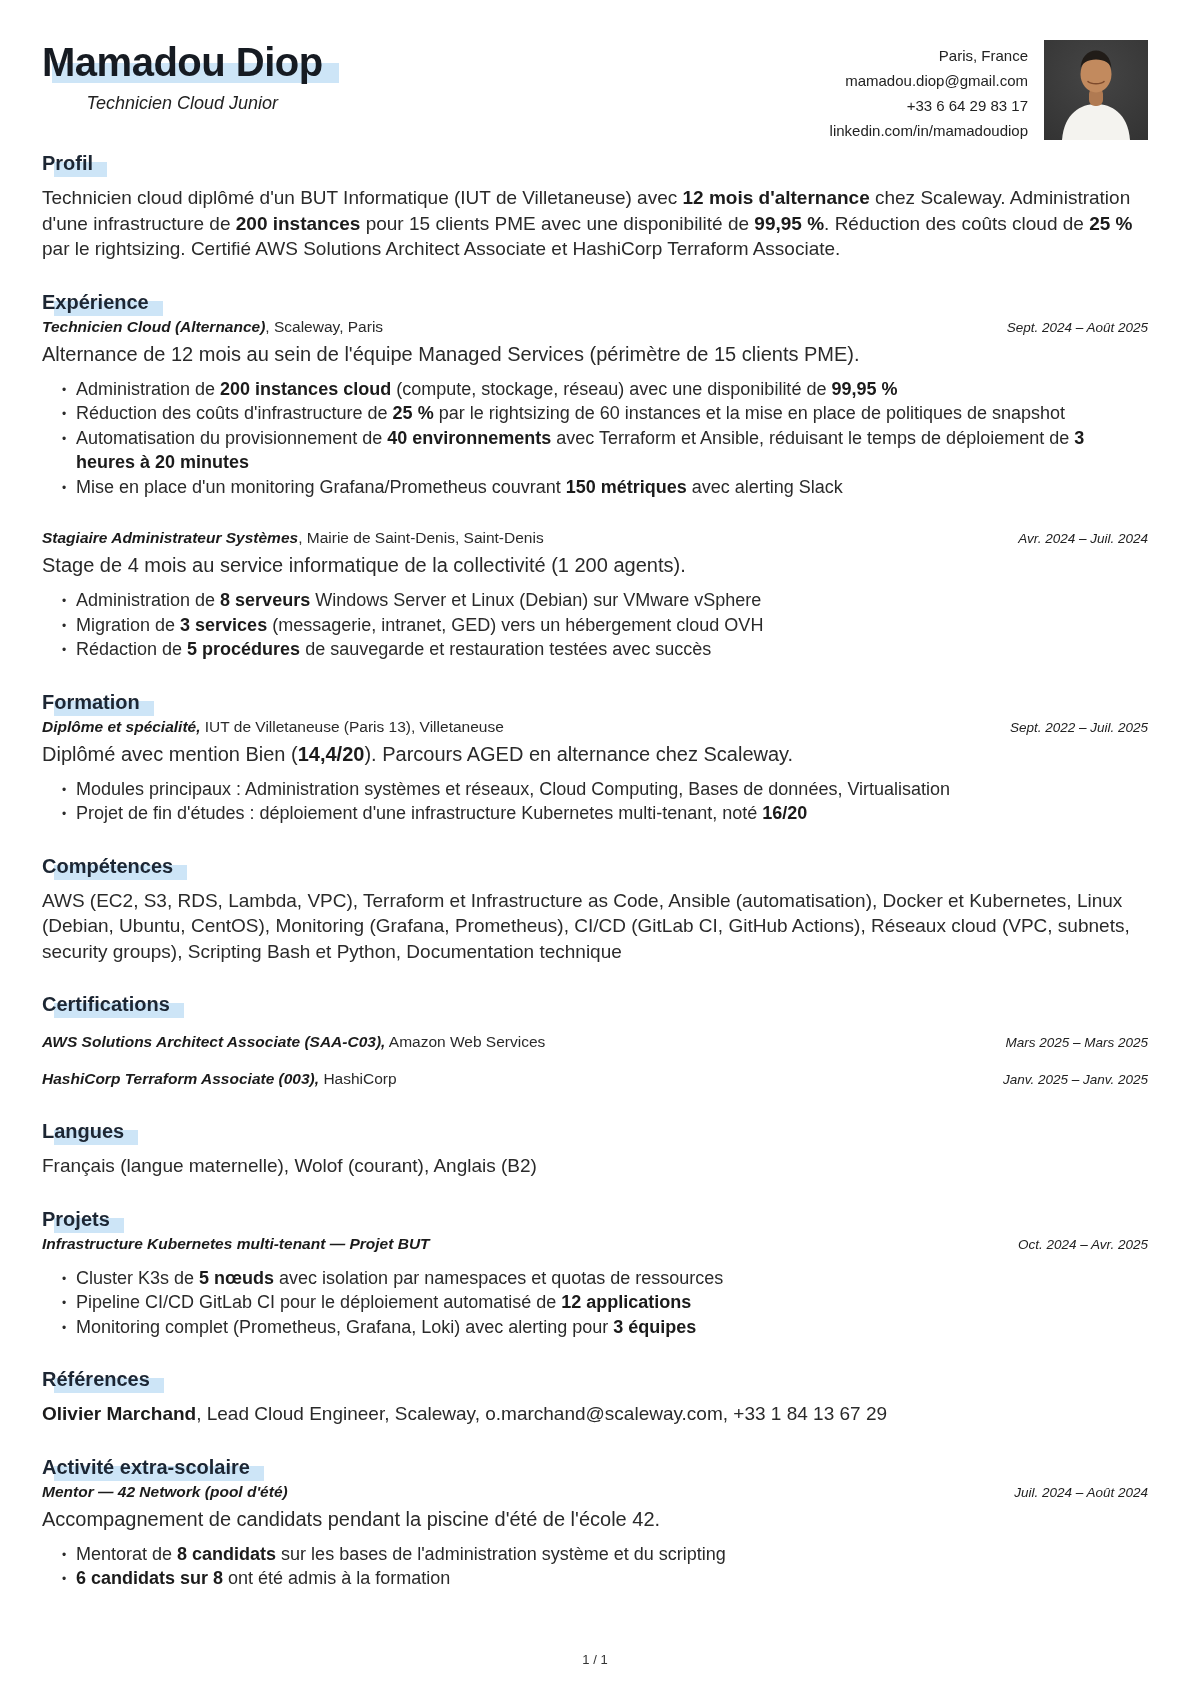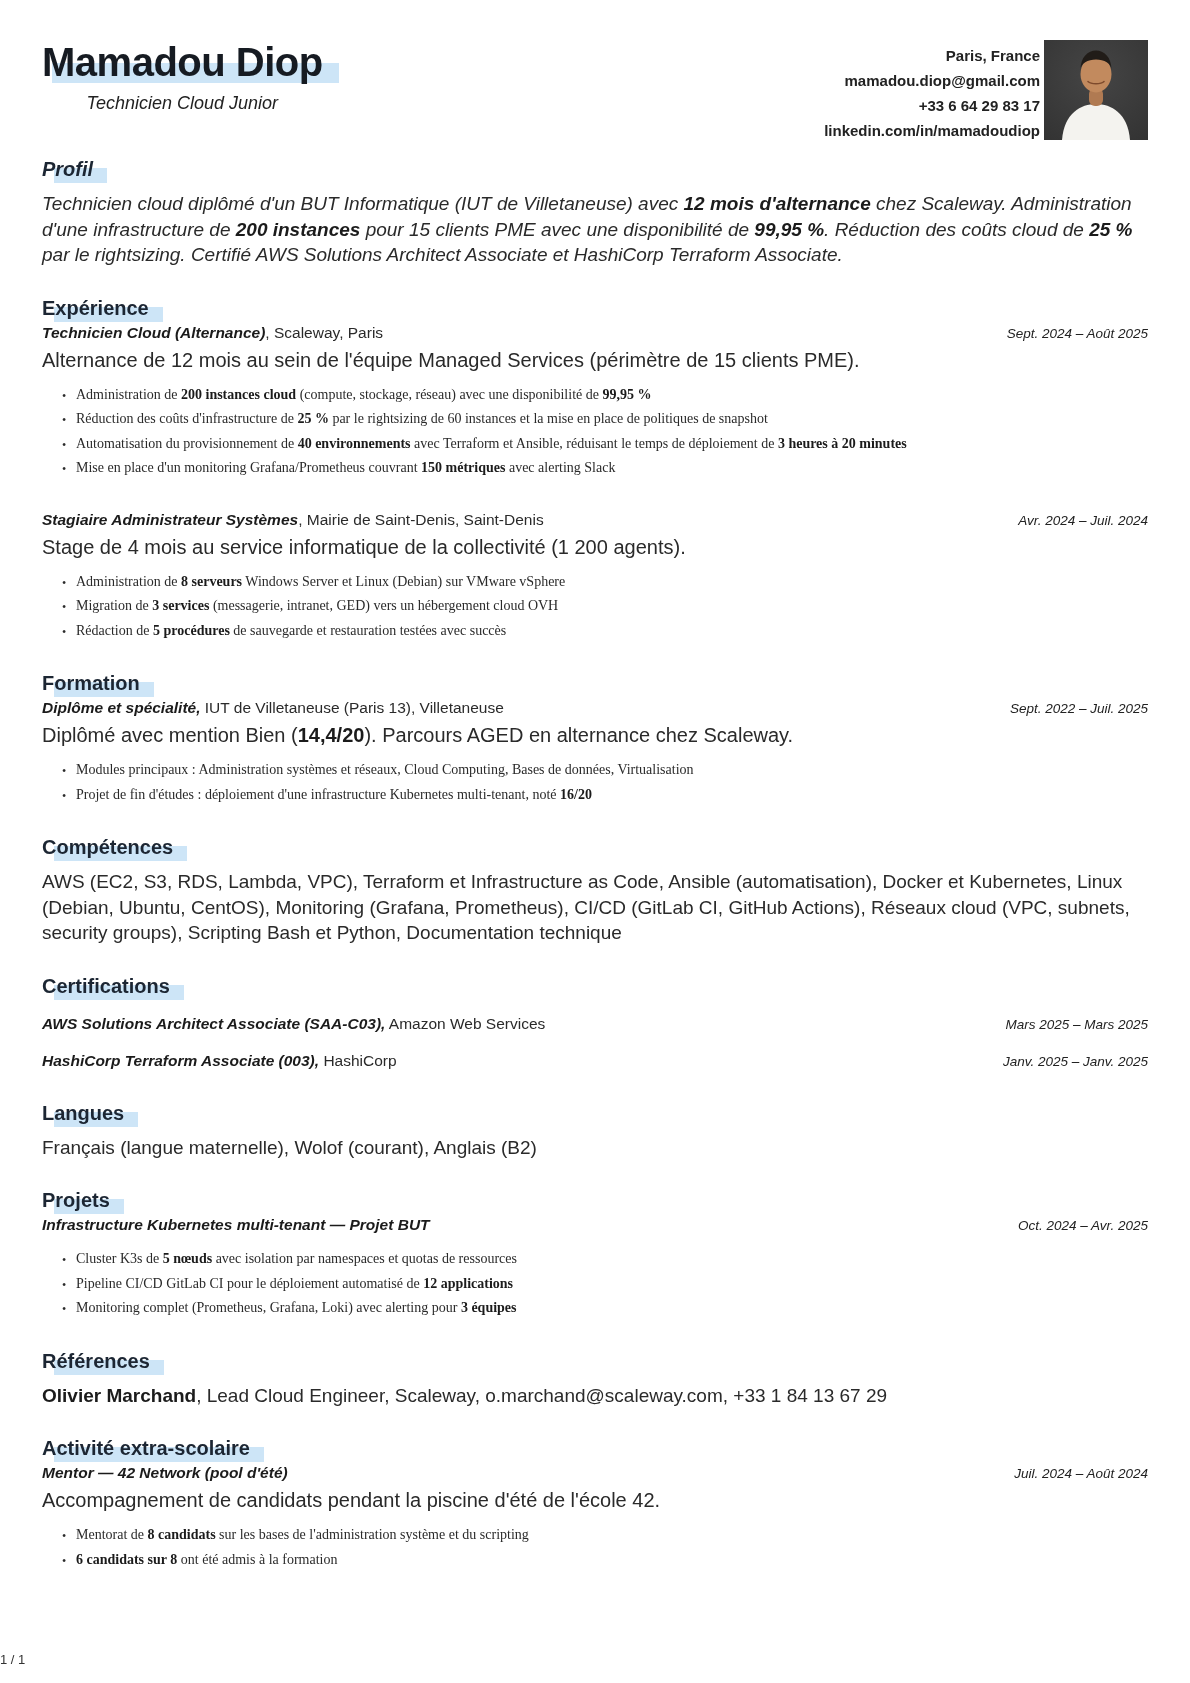--- a/index.html
+++ b/index.html
@@ -13,57 +13,57 @@
   .header{display:flex;justify-content:space-between;align-items:flex-start;}
   .name{
     font-size:40px;font-weight:700;color:#161b22;margin:0;line-height:1.12;
     display:inline-block;position:relative;z-index:0;letter-spacing:-0.5px;
   }
   .name::after{
     content:"";position:absolute;left:10px;right:-16px;top:52%;bottom:5%;
     background:var(--hl,#cde5f7);z-index:-1;
   }
   .job-title{font-style:italic;font-size:18px;margin-top:8px;color:#222;text-align:center;}
-  .header-right{display:flex;gap:4px;font-weight:bold;}
+  .header-right{display:flex;gap:16px;}
   .contact{text-align:right;font-size:15px;line-height:25px;color:#222;padding-top:3px;}
   .photo{width:104px;height:100px;flex:none;overflow:hidden;}
   .photo svg{display:block;}
 
   
   .section{margin-top:27px;}
-  .section-profil{margin-top:13px;font-style:italic;}
+  .section-profil{margin-top:7px;}
   h2.sec{
     font-size:20px;font-weight:700;color:#1c2633;margin:0;line-height:1.3;
     display:inline-block;position:relative;z-index:0;
   }
   h2.sec::after{
     content:"";position:absolute;left:12px;right:-14px;top:48%;bottom:-1px;
     background:var(--hl,#cde5f7);z-index:-1;
   }
   p.body{margin:9px 0 0 0;font-size:19px;line-height:25.5px;}
 
   .entry{}
   .entry + .entry{margin-top:27px;}
   .entry-head{display:flex;justify-content:space-between;align-items:baseline;}
   .entry-title{font-size:15.5px;line-height:24px;}
   .tb{font-weight:700;font-style:italic;color:#1b1b1b;}
   .entry-date{font-style:italic;font-size:13.5px;color:#222;white-space:nowrap;margin-left:24px;}
   .entry-sub{font-size:20px;line-height:25px;margin-top:3px;}
 
   ul.bullets{list-style:none;margin:10px 0 0 0;padding:0;}
-  ul.bullets li{position:relative;padding-left:34px;font-size:14px;line-height:24.5px;font-family:Liberation Serif, serif;}
+  ul.bullets li{position:relative;padding-left:34px;font-size:18px;line-height:24.5px;}
   ul.bullets li::before{content:"•";position:absolute;left:20px;top:1px;font-size:12px;color:#2a2a2a;}
 
   .cert-row{display:flex;justify-content:space-between;align-items:baseline;margin-top:13px;}
   .cert-title{font-size:15.5px;line-height:24px;}
 
   b{font-weight:700;color:#1b1b1b;}
 
   .footer{
-    position:absolute;left:0;bottom:16px;width:100%;
+    position:absolute;left:0;bottom:16px;width:100%;text-align:center;
     font-size:13px;color:#333;
   }
 </style>
 </head>
 <body>
 
 <div class="page">
 
   <header class="header">
     <div class="header-left">

